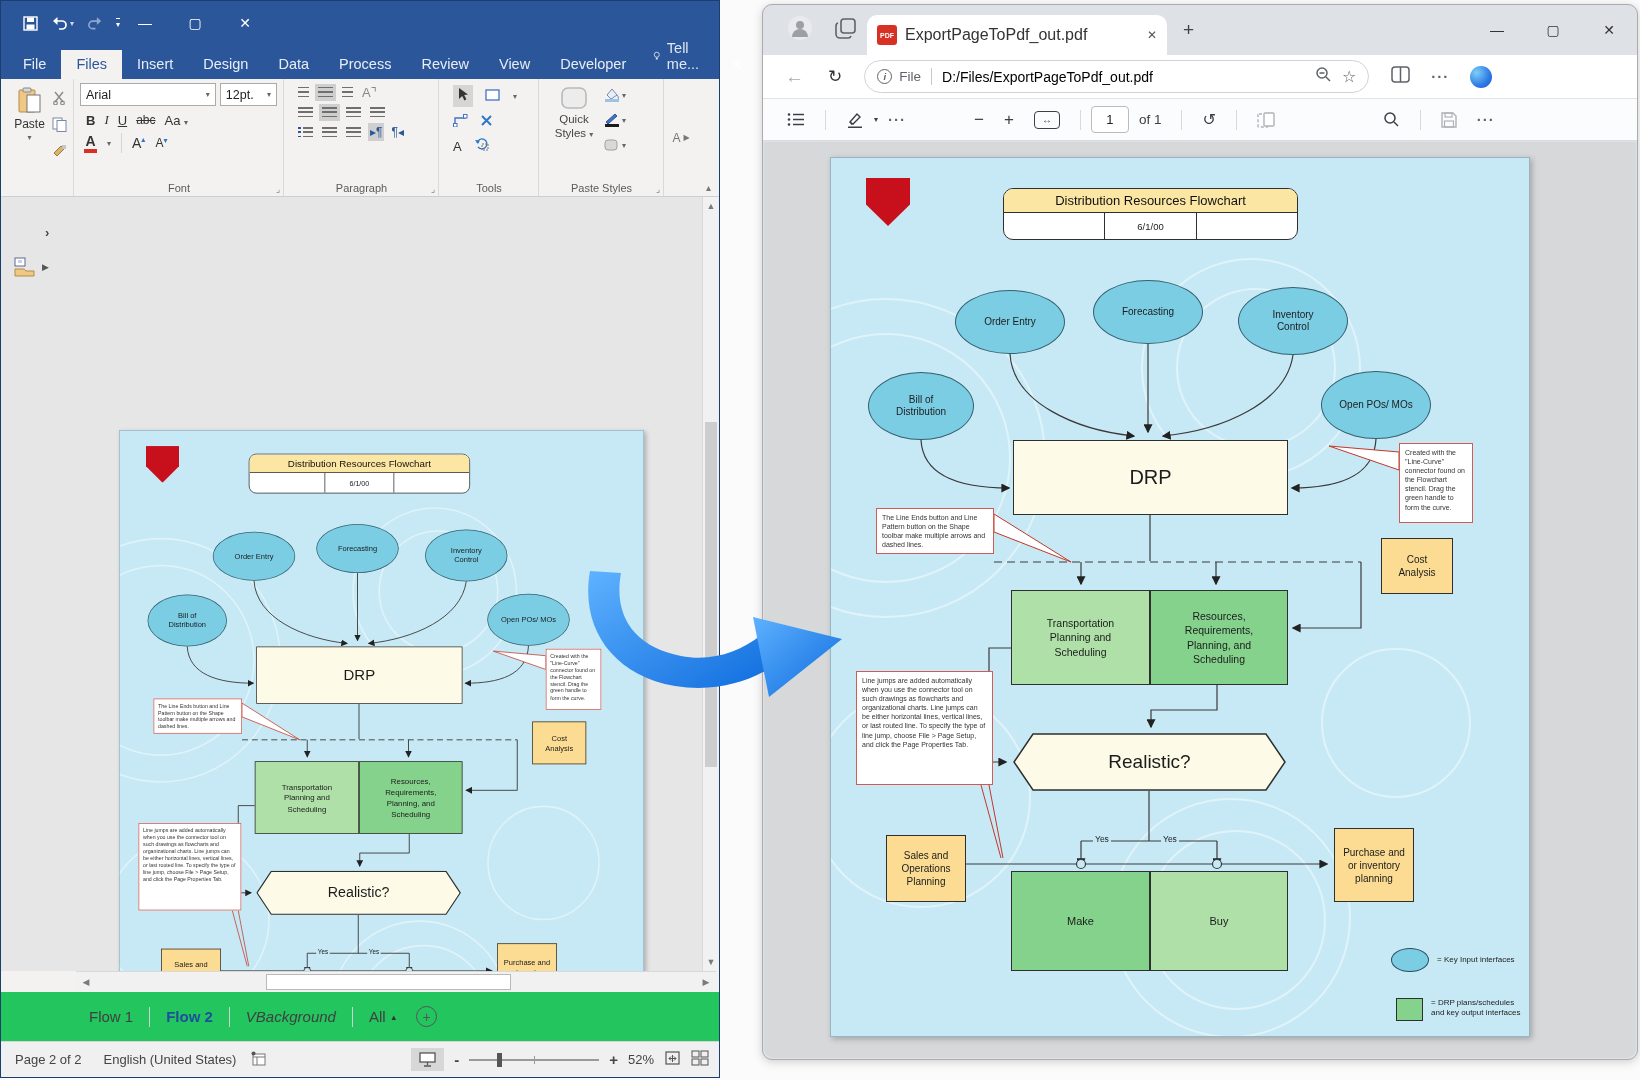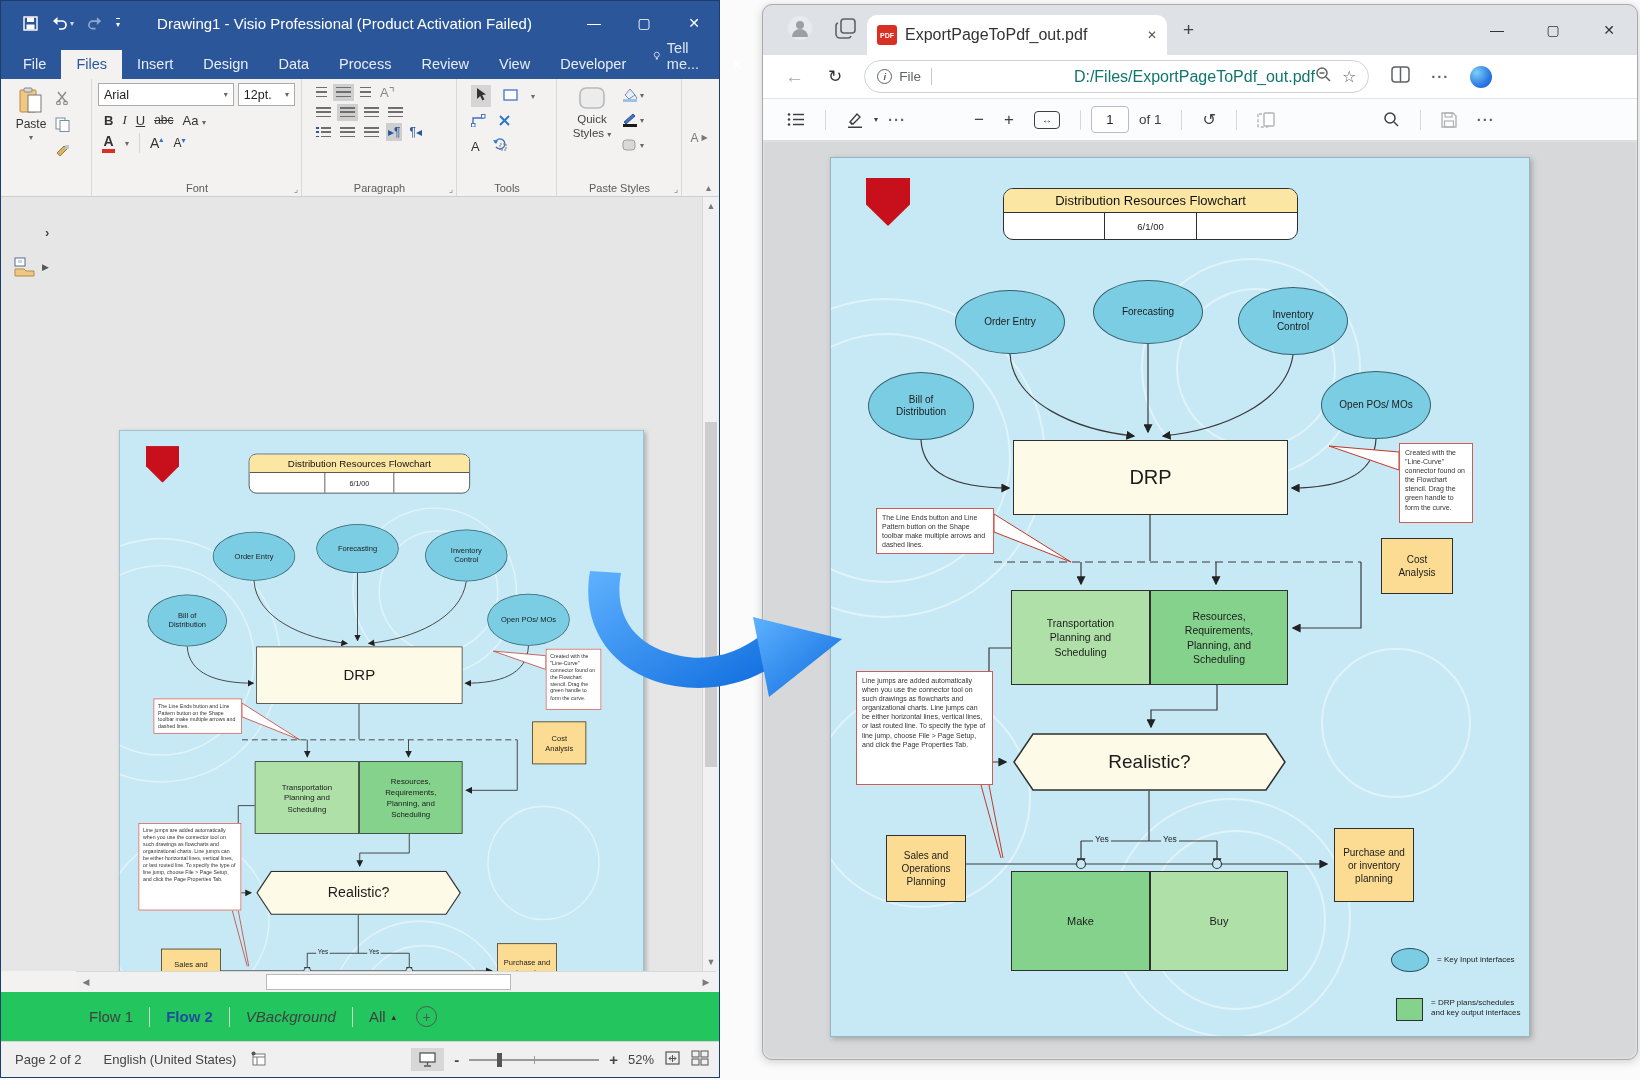--- a/index.html
+++ b/index.html
@@ -20,21 +20,21 @@
   .v-tab { padding:6px 15px 7px; cursor:default; }
   .v-tab.active { background:#f3f2f1; color:#2b579a; }
   .v-tellme { display:flex; align-items:center; gap:6px; padding:6px 12px 7px; color:#dfe7f3; }
   .v-tabs .spacer { flex:1; }
   .v-ribbon-close { color:#fff; padding:6px 16px 7px; font-size:13px; }
   .v-ribbon { height:118px; background:#f3f2f1; border-bottom:1px solid #cfcfcf; display:flex; position:relative; }
   .rgroup { position:relative; border-right:1px solid #d9d9d9; padding:4px 6px 18px; }
   .rgroup-label { position:absolute; bottom:2px; left:1px; right:0; text-align:center;
     font-size:11px; color:#5a5a5a; }
   .dlg-launch { position:absolute; bottom:2px; right:3px; font-size:9px; color:#888; }
-  .g-clip { width:91px; display:flex; }
+  .g-clip { width:73px; display:flex; }
   .paste-btn { width:48px; display:flex; flex-direction:column; align-items:center; gap:2px; padding-top:4px; }
   .paste-btn .lbl { font-size:12px; color:#333; }
   .clip-col { display:flex; flex-direction:column; gap:8px; padding-top:8px; }
   .g-font { width:210px; }
   .combo-row { display:flex; gap:4px; }
   .combo { border:1px solid #ababab; background:#fff; height:23px; display:flex; align-items:center;
     font-size:12.5px; color:#222; padding:0 5px; justify-content:space-between; }
   .fbtn-row { display:flex; align-items:center; gap:9px; margin-top:6px; padding-left:6px; font-size:13px; color:#333; }
   .fbtn-row2 { display:flex; align-items:center; gap:10px; margin-top:5px; padding-left:4px; font-size:14px; color:#333; }
   .b { font-weight:bold; } .i { font-style:italic; } .u { text-decoration:underline; }
@@ -110,21 +110,21 @@
     font-size:14px; color:#333; }
   .e-toolbar { height:44px; background:#fff; display:flex; align-items:center; border-bottom:1px solid #e3e3e3; }
   .e-back { margin-left:22px; font-size:19px; color:#a8a8a8; }
   .e-refresh { margin-left:24px; font-size:17px; color:#333; }
   .e-pill { margin-left:22px; width:505px; height:33px; background:#fff; border:1px solid #cfd3d8;
     border-radius:17px; display:flex; align-items:center; padding:0 12px; }
   .info-circ { width:15px; height:15px; border:1.3px solid #5f6368; border-radius:50%;
     display:flex; align-items:center; justify-content:center; font-size:9.5px; color:#5f6368; font-style:italic; font-weight:bold; }
   .e-scheme { margin-left:7px; font-size:13.5px; color:#5f6368; }
   .pill-sep { width:1px; height:17px; background:#c9c9c9; margin:0 10px; }
-  .e-url { flex:1; font-size:16px; color:#0f766e; white-space:nowrap;text-align:right; }
+  .e-url { flex:1; font-size:14px; color:#000000; white-space:nowrap; }
   .e-star { font-size:16px; color:#5f6368; margin-left:10px; }
   .e-after-pill { display:flex; align-items:center; gap:21px; margin-left:22px; color:#5f6368; }
   .e-dots { font-size:15px; font-weight:bold; letter-spacing:1px; color:#5f6368; }
   .copilot { width:22px; height:22px; border-radius:50%;
     background:radial-gradient(circle at 30% 30%, #7cd0f6, #2f7ae5 60%, #1b4fd8); }
   .e-pdfbar { height:42px; background:#fbfcfd; border-bottom:1px solid #d9dbdd; display:flex; align-items:center;
     color:#3c4043; }
   .pb-sep { width:1px; height:20px; background:#d9d9d9; margin:0 10px; }
   .pb-ico { margin:0 10px; display:flex; align-items:center; }
   .pagebox { width:38px; height:27px; background:#fff; border:1px solid #bcbcbc; border-radius:4px;
@@ -198,21 +198,20 @@
           <span class="dd" style="color:#cdd9ec">▾</span>
         </span>
       <span>
           <svg width="16" height="14" viewBox="0 0 17 14">
             <path d="M13,5 h-7 a4,4 0 0 0 0,8 h3" fill="none" stroke="#8fa7cc" stroke-width="1.7"></path>
             <path d="M10.5,1 L15,5 L10.5,9 z" fill="#8fa7cc"></path>
           </svg>
         </span>
       <span class="dd" style="color:#fff;border-top:1.4px solid #fff;padding-top:1px">▾</span>
     </div>
-    <div class="v-title">Drawing1 - Visio Professional (Product Activation Failed)</div>
     <div class="win-btns">
       <span class="win-btn">—</span>
       <span class="win-btn">▢</span>
       <span class="win-btn">✕</span>
     </div>
   </div>
 
   <div class="v-tabs">
     <span class="v-tab" style="padding-left:22px">File</span>
     <span class="v-tab active">Files</span>

